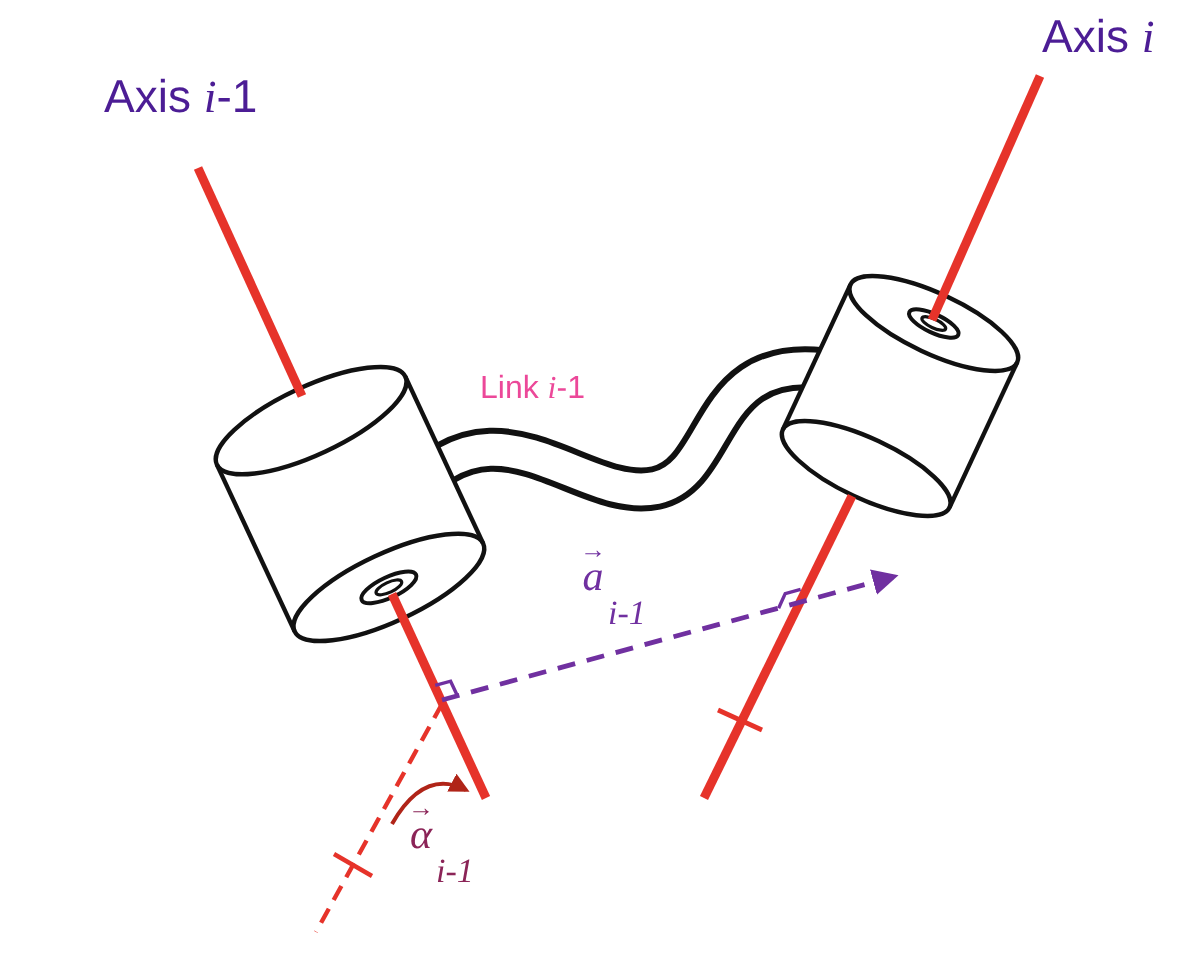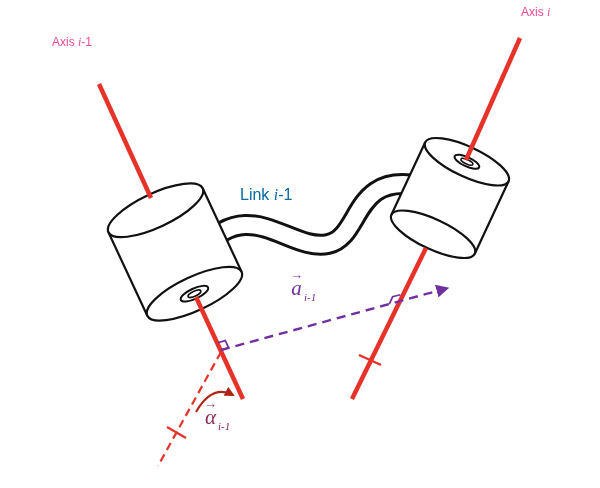--- a/index.html
+++ b/index.html
@@ -2,30 +2,30 @@
 <html><head>
 <meta charset="utf-8">
 <style>
   html,body{margin:0;padding:0;background:#fff;}
   .stage{
     position:relative;width:600px;height:488px;background:#ffffff;
     font-family:"Liberation Sans",sans-serif;overflow:hidden;
   }
   .stage svg{position:absolute;left:0;top:0;}
   .label{position:absolute;white-space:nowrap;line-height:1.1;}
-  .axis-label{color:#ec4899;font-size:12px;}
-  .link-label{color:#0369a1;font-size:16px;}
+  .axis-label{color:#4c1d95;font-size:23px;}
+  .link-label{color:#ec4899;font-size:16px;}
   .it{font-style:italic;font-family:"Liberation Serif",serif;}
   .math-label{font-family:"Liberation Serif",serif;}
   .a-label{color:#7030a0;}
   .alpha-label{color:#8b2457;}
   .vec{display:inline-flex;flex-direction:column;align-items:center;vertical-align:top;}
   .vec-arrow{font-size:13px;line-height:7px;font-style:normal;}
   .vec-sym{font-size:21px;line-height:20px;font-style:italic;}
-  .math-label sub{font-size:11px;font-style:italic;position:relative;top:12px;left:1px;}
+  .math-label sub{font-size:17px;font-style:italic;position:relative;top:24px;left:1px;}
 </style>
 </head>
 <body>
 
 <div class="stage">
 
   <svg width="600" height="488" viewBox="0 0 600 488">
     <defs>
       <marker id="arrowPurple" viewBox="0 0 10 10" refX="9" refY="5" markerWidth="13" markerHeight="13" markerUnits="userSpaceOnUse" orient="auto">
         <path d="M0 0 L10 5 L0 10 Z" fill="#7030a0"></path>

